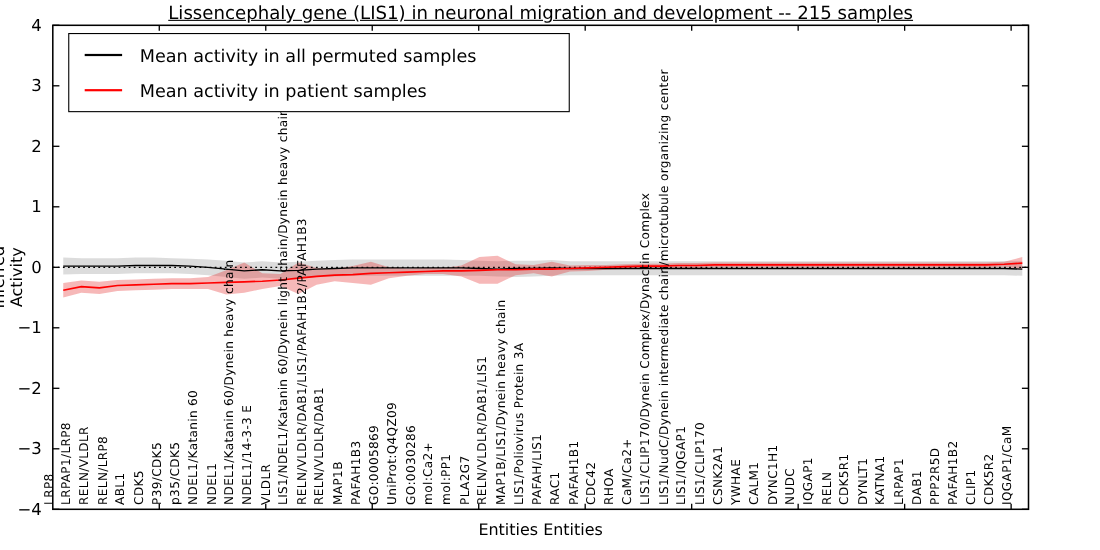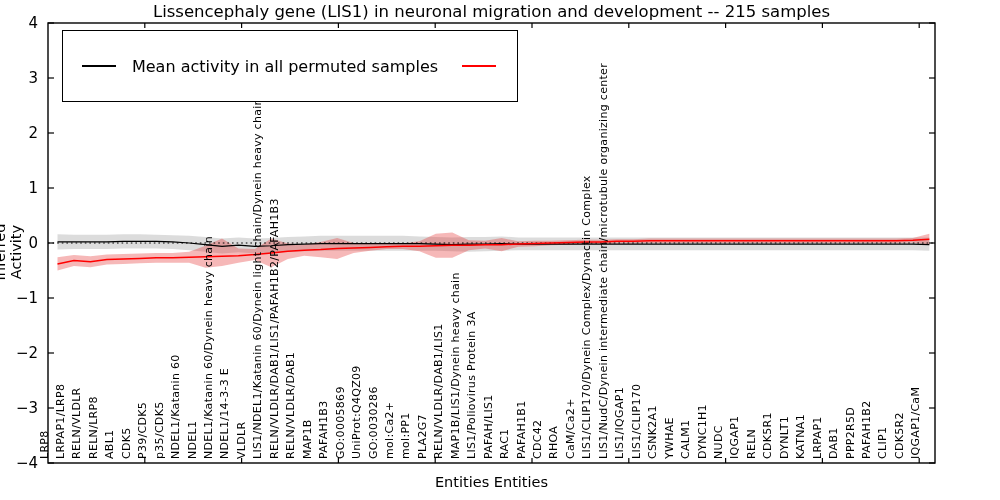--- a/index.html
+++ b/index.html
@@ -1,30 +1,30 @@
 <!DOCTYPE html>
 <html><head>
 <meta charset="utf-8">
 <style>
   html,body{margin:0;padding:0;background:#fff;overflow:hidden;}
   .fig{position:relative;width:1000px;height:500px;background:#fff;overflow:hidden;
        font-family:"DejaVu Sans","Liberation Sans",sans-serif;color:#000;}
   svg#plot{position:absolute;left:0;top:0;z-index:1;}
   .title{position:absolute;top:2px;left:0;width:983px;text-align:center;
-         font-size:16.5px;z-index:2;}
+         font-size:16.5px;z-index:2;text-decoration:underline;}
   #xlabels{position:absolute;left:0;top:0;width:1000px;height:500px;z-index:3;pointer-events:none;}
   .xtick{position:absolute;bottom:41px;height:13px;line-height:13px;white-space:nowrap;
          font-size:11px;letter-spacing:0.3px;transform-origin:0 100%;transform:rotate(-90deg);}
   #ylabels{position:absolute;left:0;top:0;width:44px;height:500px;z-index:2;}
   .ytick{position:absolute;right:6px;width:36px;text-align:right;font-size:15px;}
   .ylab{position:absolute;left:-47px;top:236px;width:110px;text-align:center;
         font-size:14.5px;transform:rotate(-90deg);z-index:2;}
   .xlab{position:absolute;top:474px;left:0;width:983px;text-align:center;font-size:14.5px;z-index:2;}
   .legend{position:absolute;left:62px;top:30px;width:454px;height:64px;background:#fff;
-          border:1.5px solid #000;z-index:4;display:flex;
+          border:1.5px solid #000;z-index:4;display:flex;flex-direction:column;
           justify-content:space-around;padding:3px 0;}
   .lrow{display:flex;align-items:center;padding-left:14px;font-size:16px;}
   .lline{width:34px;height:2px;margin-right:16px;flex:0 0 auto;}
 </style>
 </head>
 <body>
 
 <div class="fig">
   <div class="title">Lissencephaly gene (LIS1) in neuronal migration and development -- 215 samples</div>
 
@@ -144,15 +144,16 @@
   <div class="ylab">Inferred Activity</div>
   <div class="xlab">Entities Entities</div>
 
   <div class="legend">
     <div class="lrow">
       <span class="lline" style="background: rgb(0, 0, 0);"></span>
       <span>Mean activity in all permuted samples</span>
     </div>
     <div class="lrow">
       <span class="lline" style="background: rgb(255, 0, 0);"></span>
+      <span>Mean activity in patient samples</span>
     </div>
   </div>
 </div>
 
 </body></html>

